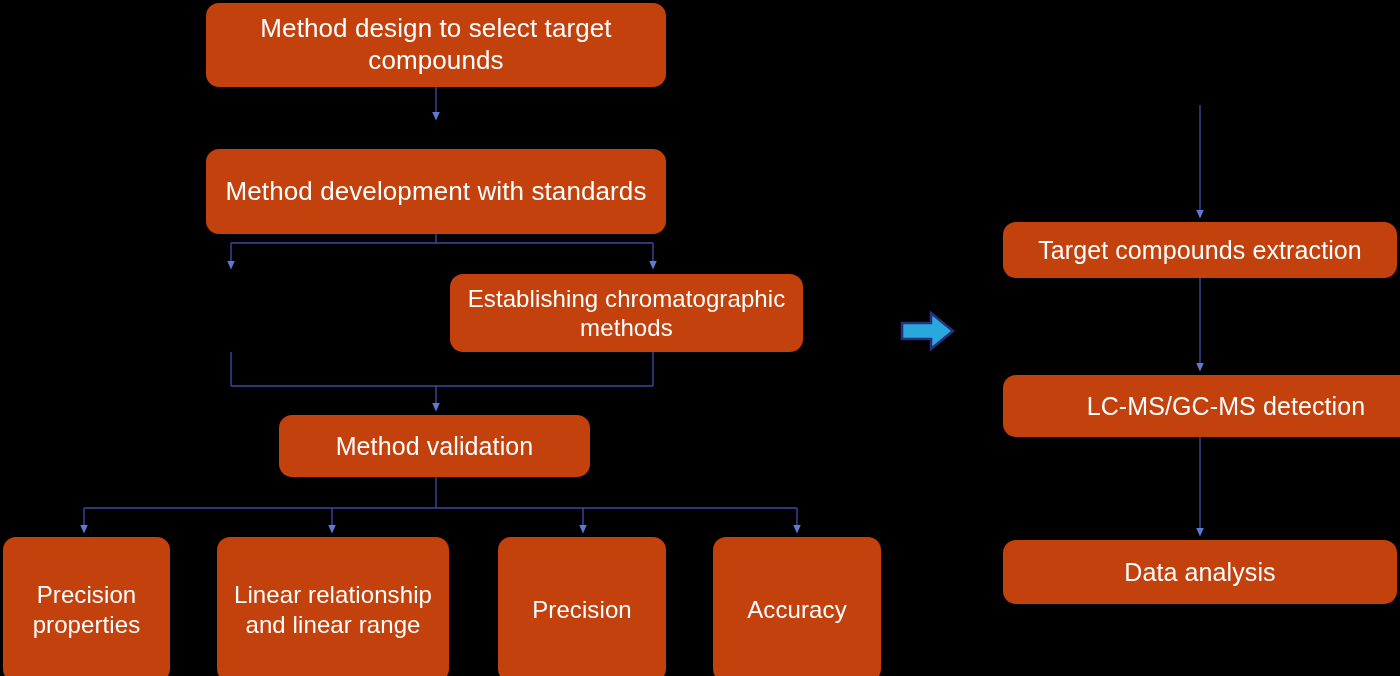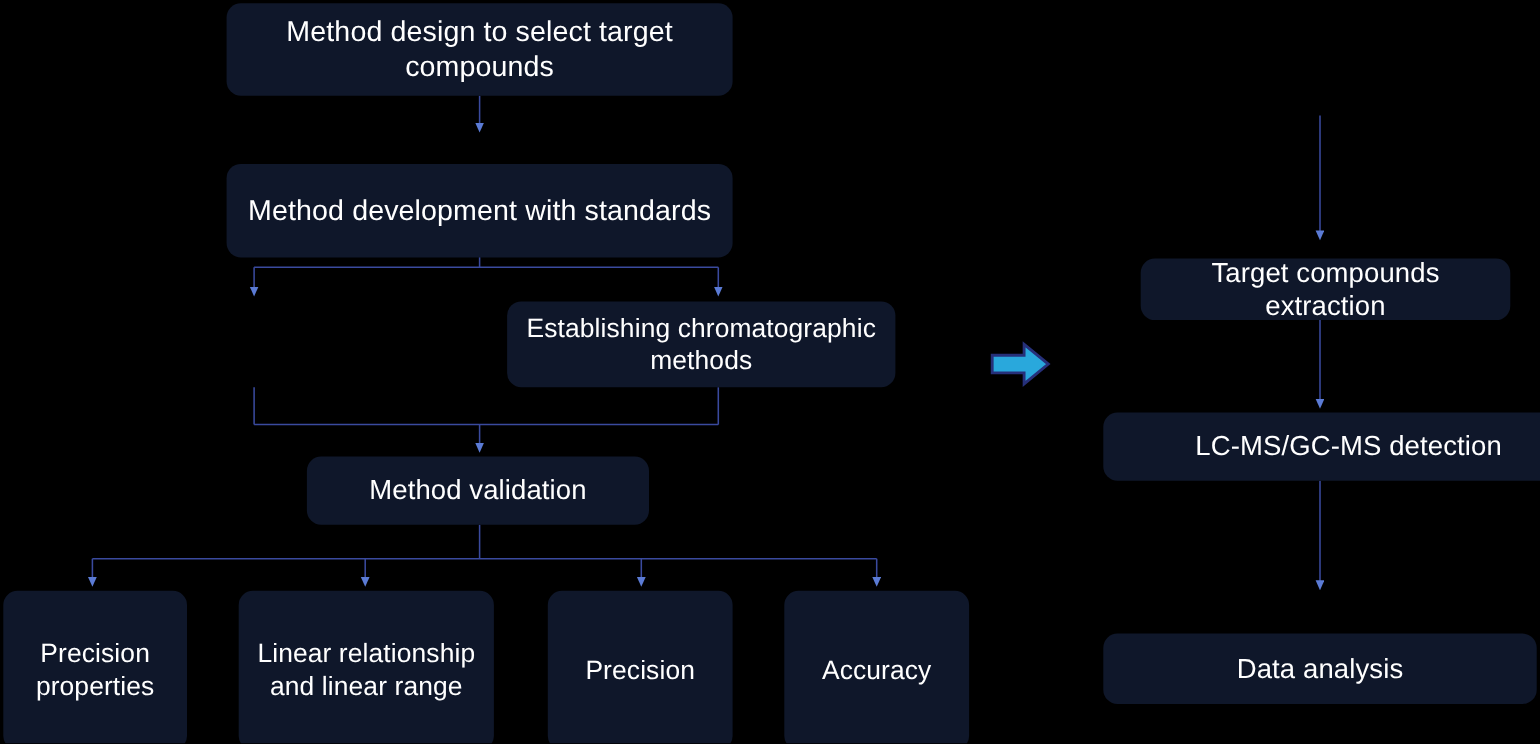--- a/index.html
+++ b/index.html
@@ -12,51 +12,51 @@
     position: relative;
     width: 1400px;
     height: 676px;
     background: #000000;
     overflow: hidden;
     font-family: "Liberation Sans", sans-serif;
   }
   .node {
     position: absolute;
     box-sizing: border-box;
-    background: #0f172a;
+    background: #c2410c;
     border-radius: 13px;
     color: #ffffff;
     display: flex;
     align-items: center;
     justify-content: center;
     text-align: center;
     line-height: 1.22;
     padding: 2px 12px;
     letter-spacing: 0.1px;
     -webkit-font-smoothing: antialiased;
   }
   .node span {
     display: block;
     width: 100%;
   }
   
   #n-method-design      { left:206px; top:3px;   width:460px; height:84px; font-size:26px; }
   #n-method-development { left:206px; top:125px; width:460px; height:85px; font-size:26px;margin-top:24px; }
   #n-mass-spec          { left:64px;  top:274px; width:337px; height:78px; font-size:24px; }
-  #n-chromatographic    { left:461px; top:274px; width:353px; height:78px; font-size:24px; }
+  #n-chromatographic    { left:450px; top:274px; width:353px; height:78px; font-size:24px; }
   #n-method-validation  { left:279px; top:415px; width:311px; height:62px; font-size:25px; }
   #n-specialty          { left:3px;   top:537px; width:167px; height:145px; font-size:24px; }
   #n-linear             { left:217px; top:537px; width:232px; height:145px; font-size:24px; }
   #n-precision          { left:498px; top:537px; width:168px; height:145px; font-size:24px; }
   #n-accuracy           { left:713px; top:537px; width:168px; height:145px; font-size:24px; }
   
   #n-sample-collection  { left:1045px; top:42px;  width:311px; height:63px; font-size:25px; }
-  #n-target-extraction  { left:1037px; top:222px; width:336px; height:56px; font-size:25px;margin-top:13px; }
+  #n-target-extraction  { left:1003px; top:222px; width:394px; height:56px; font-size:25px; }
   #n-lcms-detection     { left:1003px; top:375px; width:446px; height:62px; font-size:25px; }
-  #n-data-analysis      { left:1003px; top:540px; width:394px; height:64px; font-size:25px;margin-top:36px; }
+  #n-data-analysis      { left:1003px; top:540px; width:394px; height:64px; font-size:25px; }
 
   
   #connectors {
     position: absolute;
     left: 0; top: 0;
     width: 1400px;
     height: 676px;
     pointer-events: none;
   }
   

